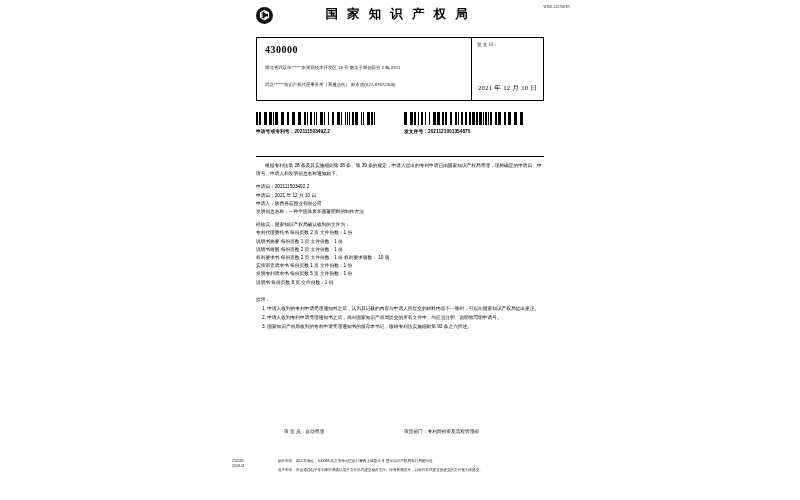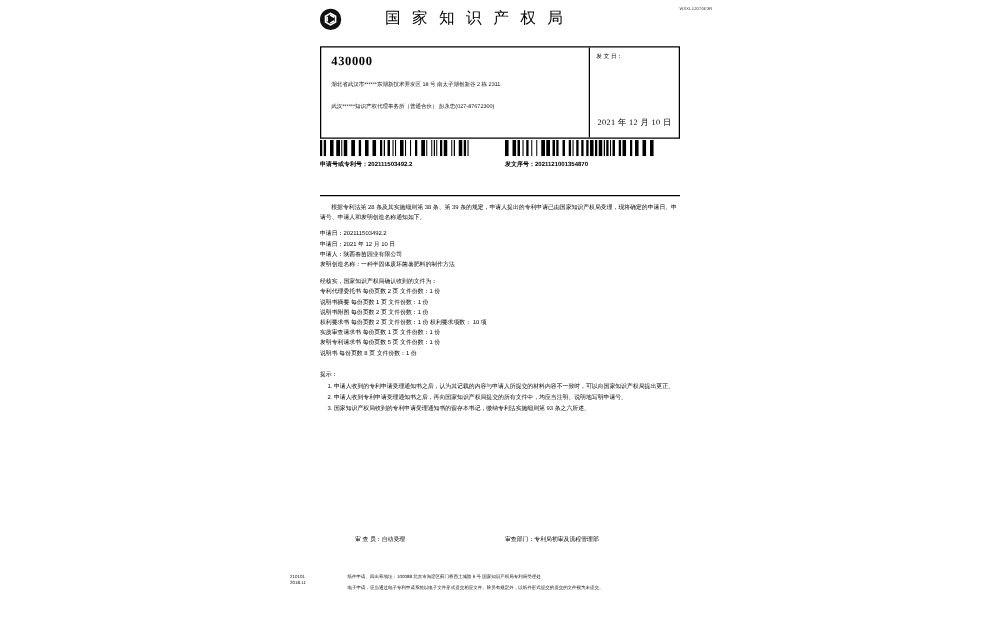--- a/index.html
+++ b/index.html
@@ -47,42 +47,42 @@
     font-size: 12px;
     font-weight: bold;
     text-align: center;
     line-height: 17px;
   }
   .hdr-title {
     position: absolute;
     left: 80px;
     top: 2px;
     width: 180px;
-    text-align: left;
+    text-align: center;
     font-family: "Liberation Serif", serif;
     font-size: 12.5px;
-    font-weight: normal;
+    font-weight: bold;
     letter-spacing: 3px;
   }
   .hdr-code {
     position: absolute;
     right: 2px;
     top: 1px;
     font-size: 3.2px;
     letter-spacing: 0.2px;
     color: #222;
   }
 
   
   .topbox {
     position: absolute;
     left: 28px;
     top: 33px;
     width: 288px;
-    height: 74px;
+    height: 64px;
     border: 1px solid #000;
     box-sizing: border-box;
     display: flex;
   }
   .topbox-left {
     width: 215px;
     box-sizing: border-box;
     padding: 6px 0 0 8px;
     border-right: 1px solid #000;
   }

